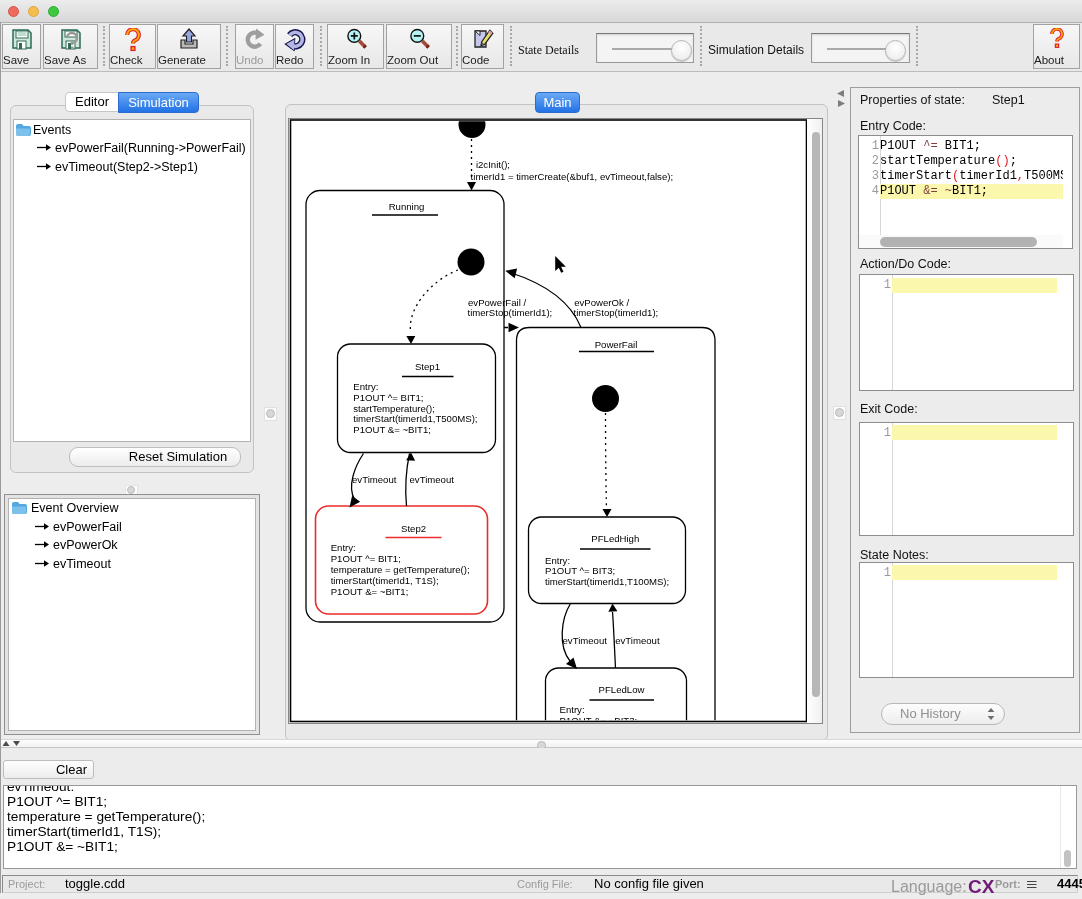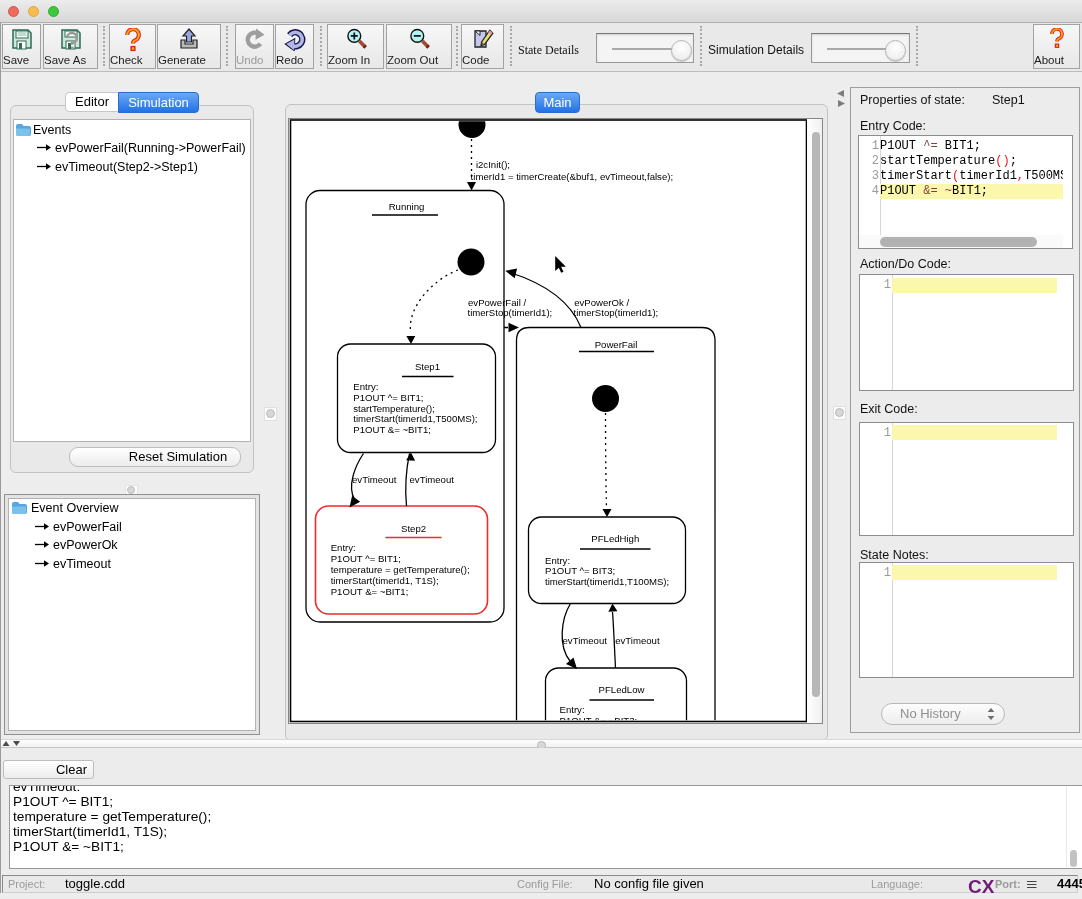--- a/index.html
+++ b/index.html
@@ -367,36 +367,36 @@
 
   <div class="abs" style="left:0;top:739px;width:1082px;height:9px;background:linear-gradient(#fdfdfd,#f2f2f2);border-top:1px solid #d8d8d8;border-bottom:1px solid #c6c6c6;box-sizing:border-box;"></div>
   <div class="abs" style="left:537px;top:740.5px;width:7px;height:7px;border-radius:50%;background:#d7d7d7;border:1px solid #b9b9b9;"></div>
   <svg class="abs" style="left:2px;top:740px;" width="20" height="7" viewBox="0 0 20 7">
     <path d="M4,1 L7.5,6 L0.5,6 Z" fill="#4c4c4c"></path>
     <path d="M11,1 L18,1 L14.5,6 Z" fill="#4c4c4c"></path>
   </svg>
 
   <div class="abs" style="left:0;top:748px;width:1082px;height:127px;background:#ececec;"></div>
   <div class="btn" style="left:3px;top:760px;width:43px;height:17px;line-height:17px;border-radius:3px;">Clear</div>
-  <div class="abs" style="left:3px;top:785px;width:1074px;height:84px;border:1px solid #989898;background:#fff;overflow:hidden;box-sizing:border-box;margin-left:6px;">
+  <div class="abs" style="left:3px;top:785px;width:1074px;height:84px;border:1px solid #989898;background:#fff;overflow:hidden;box-sizing:border-box;">
     <div style="position:absolute;left:3px;top:-7px;font-size:13.7px;line-height:15px;white-space:pre;">evTimeout:
 P1OUT ^= BIT1;
 temperature = getTemperature();
 timerStart(timerId1, T1S);
 P1OUT &amp;= ~BIT1;</div>
     <div style="position:absolute;right:5px;bottom:1px;width:7px;height:17px;background:#c2c2c2;border-radius:4px;"></div>
     <div style="position:absolute;right:15px;top:0;width:1px;height:100%;background:#e8e8e8;"></div>
   </div>
 
   <div class="abs" style="left:2px;top:875px;width:1076px;height:18px;background:#e9e9e9;border:1px solid #8a8a8a;border-bottom-color:#cfcfcf;border-right-color:#cfcfcf;box-sizing:border-box;">
     <span style="position:absolute;left:5px;top:1.5px;font-size:11px;color:#9a9a9a;">Project:</span>
     <span style="position:absolute;left:62px;top:0px;font-size:13px;color:#000;">toggle.cdd</span>
     <span style="position:absolute;left:514px;top:1.5px;font-size:11px;color:#9a9a9a;">Config File:</span>
     <span style="position:absolute;left:591px;top:0px;font-size:13px;color:#000;">No config file given</span>
-    <span style="position:absolute;left:868px;top:1.5px;font-size:11px;color:#9a9a9a;">Language:</span>
+    <span style="position:absolute;left:888px;top:1.5px;font-size:16px;color:#9a9a9a;">Language:</span>
     <span style="position:absolute;left:965px;top:0px;font-size:19px;color:#701a75;font-weight:bold;">CX</span>
     <span style="position:absolute;left:992px;top:1.5px;font-size:11px;color:#9a9a9a;font-weight:bold;">Port:</span>
     <svg style="position:absolute;left:1023px;top:4px;" width="12" height="10" viewBox="0 0 12 10">
       <path d="M1,1.5 H10.5 M1,4.5 H10.5 M1,7.5 H10.5" stroke="#444" stroke-width="1.1"></path>
     </svg>
     <span style="position:absolute;left:1038px;top:0px;font-size:13px;color:#000;font-weight:bold;margin-left:16px;">4445</span>
   </div>
   <div class="abs" style="left:0;top:22px;width:1px;height:871px;background:#9a9a9a;"></div>
 
 </body></html>

